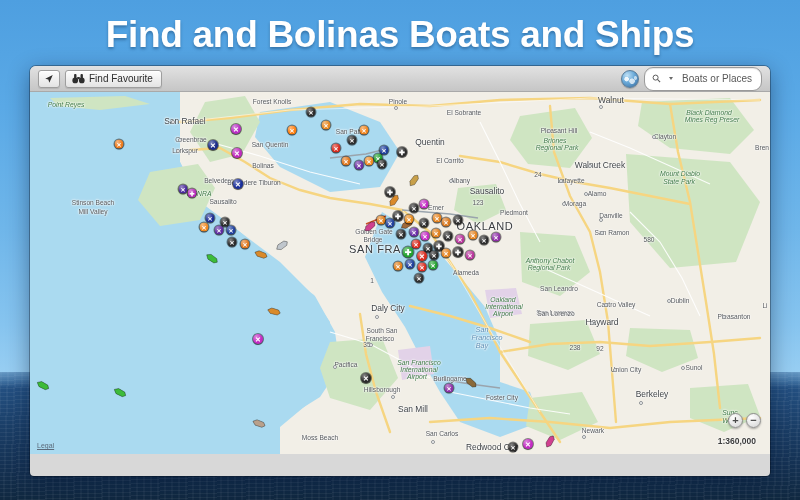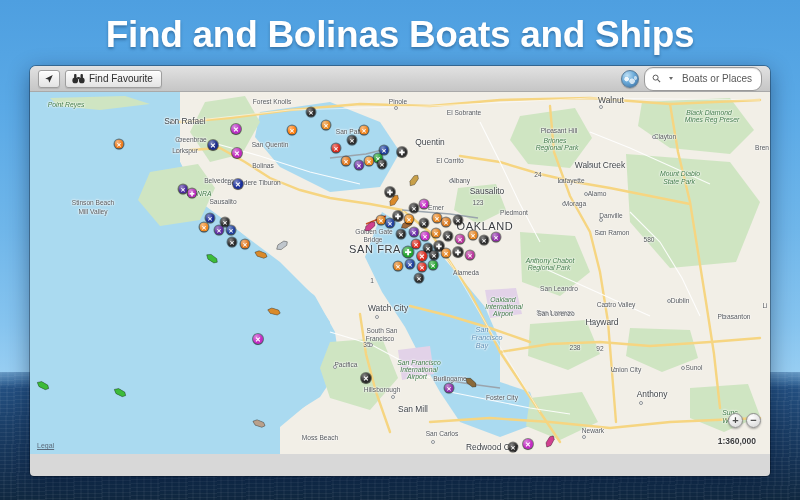--- a/index.html
+++ b/index.html
@@ -311,39 +311,39 @@
         <div class="maplabel small" style="left: 436px; top: 180px;">Alameda</div>
         <div class="maplabel park" style="left: 520px; top: 168px;">Anthony Chabot</div>
         <div class="maplabel park" style="left: 519px; top: 175px;">Regional Park</div>
         <div class="maplabel small" style="left: 529px; top: 196px;">San Leandro</div>
         <div class="maplabel park" style="left: 473px; top: 207px;">Oakland</div>
         <div class="maplabel park" style="left: 474px; top: 214px;">International</div>
         <div class="maplabel park" style="left: 473px; top: 221px;">Airport</div>
         <div class="maplabel small" style="left: 586px; top: 212px;">Castro Valley</div>
         <div class="maplabel small" style="left: 650px; top: 208px;">Dublin</div>
         <div class="maplabel small" style="left: 525px; top: 220px;">San Lorenzo</div>
-        <div class="maplabel city" style="left: 358px; top: 216px;">Watch City</div>
+        <div class="maplabel city" style="left: 358px; top: 216px;">Daly City</div>
         <div class="maplabel city" style="left: 572px; top: 230px;">Hayward</div>
         <div class="maplabel small" style="left: 704px; top: 224px;">Pleasanton</div>
         <div class="maplabel small" style="left: 352px; top: 238px;">South San</div>
         <div class="maplabel small" style="left: 350px; top: 246px;">Francisco</div>
         <div class="maplabel water" style="left: 452px; top: 237px;">San</div>
         <div class="maplabel water" style="left: 457px; top: 245px;">Francisco</div>
         <div class="maplabel water" style="left: 452px; top: 253px;">Bay</div>
         <div class="maplabel small" style="left: 526px; top: 221px;">San Lorenzo</div>
         <div class="maplabel small" style="left: 316px; top: 272px;">Pacifica</div>
         <div class="maplabel park" style="left: 389px; top: 270px;">San Francisco</div>
         <div class="maplabel park" style="left: 389px; top: 277px;">International</div>
         <div class="maplabel park" style="left: 387px; top: 284px;">Airport</div>
         <div class="maplabel small" style="left: 420px; top: 286px;">Burlingame</div>
         <div class="maplabel small" style="left: 596px; top: 277px;">Union City</div>
         <div class="maplabel small" style="left: 664px; top: 275px;">Sunol</div>
         <div class="maplabel small" style="left: 352px; top: 297px;">Hillsborough</div>
         <div class="maplabel small" style="left: 472px; top: 305px;">Foster City</div>
-        <div class="maplabel city" style="left: 622px; top: 302px;">Anthony</div>
+        <div class="maplabel city" style="left: 622px; top: 302px;">Berkeley</div>
         <div class="maplabel city" style="left: 383px; top: 317px;">San Mill</div>
         <div class="maplabel small" style="left: 412px; top: 341px;">San Carlos</div>
         <div class="maplabel small" style="left: 290px; top: 345px;">Moss Beach</div>
         <div class="maplabel city" style="left: 462px; top: 355px;">Redwood City</div>
         <div class="maplabel small" style="left: 563px; top: 338px;">Newark</div>
         <div class="maplabel park" style="left: 700px; top: 320px;">Sunc</div>
         <div class="maplabel park" style="left: 697px; top: 328px;">Wil</div>
         <div class="maplabel small" style="left: 732px; top: 55px;">Bren</div>
         <div class="maplabel small" style="left: 735px; top: 213px;">Li</div>
         <div class="maplabel small" style="left: 619px; top: 147px;">580</div>

